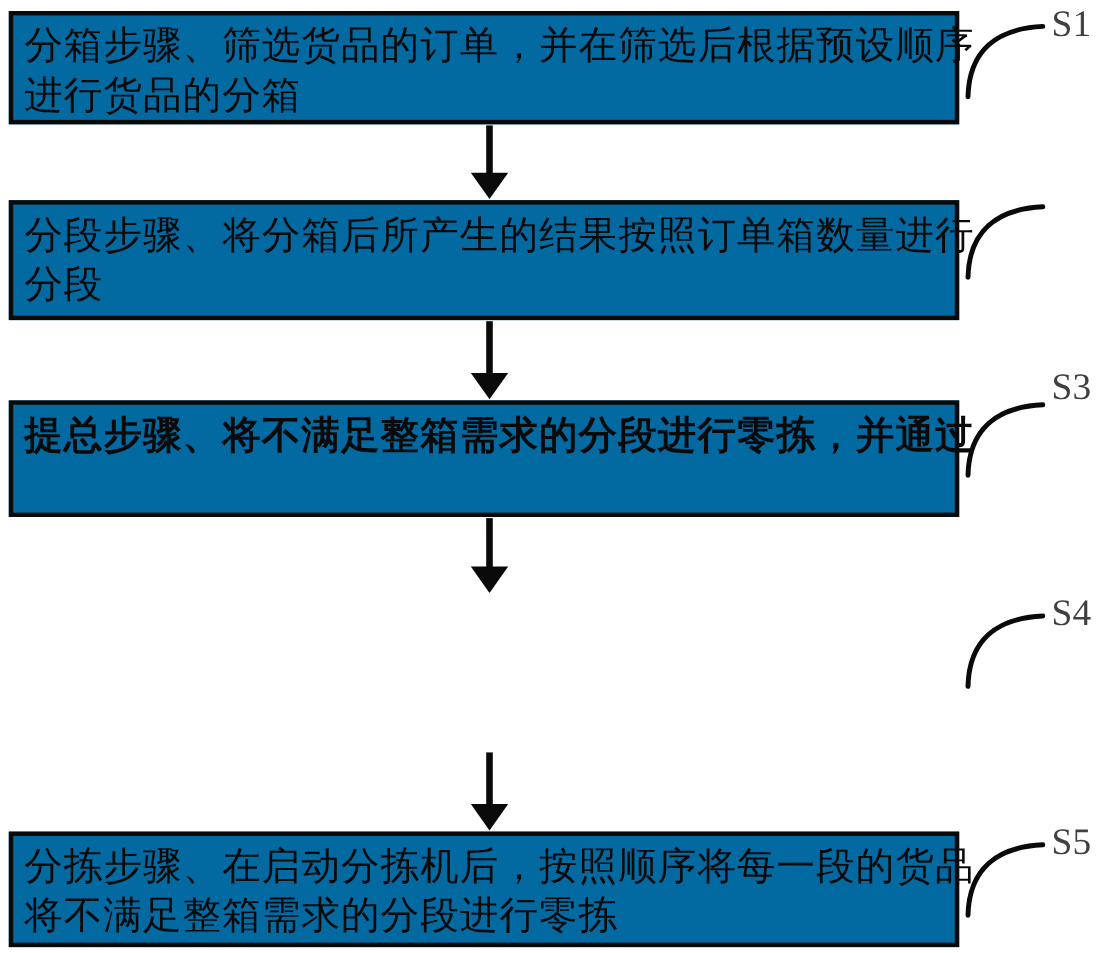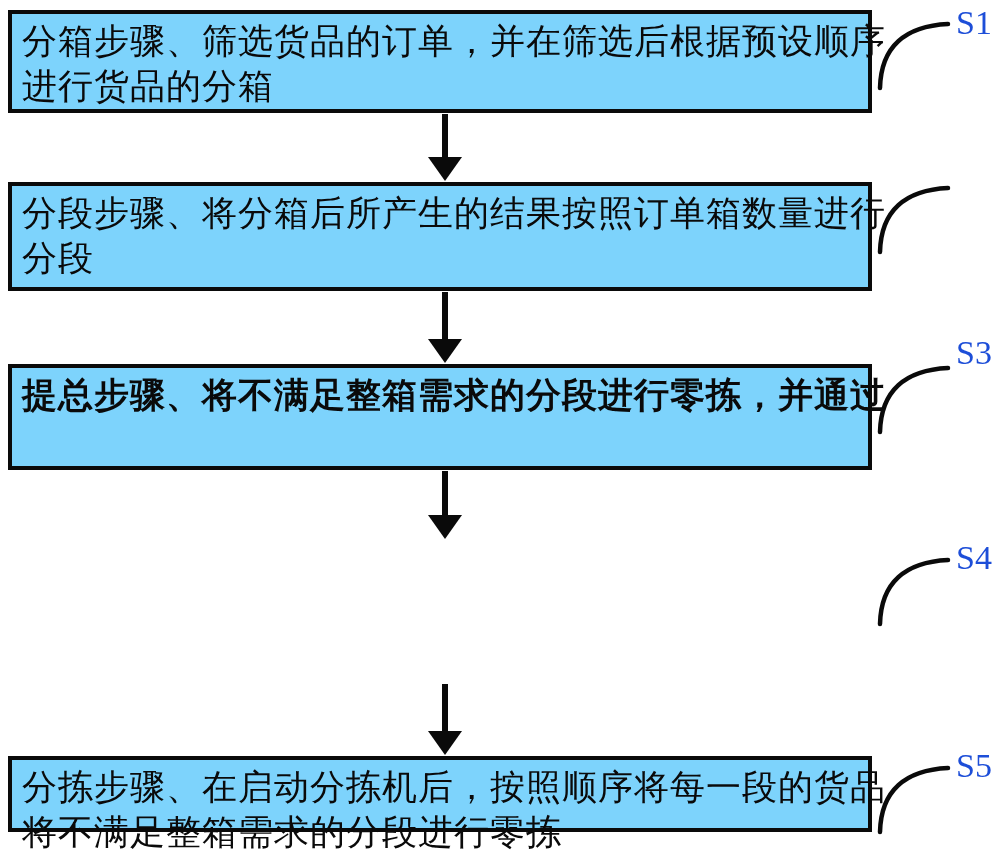--- a/index.html
+++ b/index.html
@@ -13,36 +13,36 @@
     height: 866px;
     background: #ffffff;
     font-family: "Liberation Serif", "DejaVu Serif", serif;
     overflow: hidden;
   }
   .step-box {
     position: absolute;
     left: 8px;
     width: 864px;
     border: 4px solid #0a0a0a;
-    background: #7dd3fc;
+    background: #0369a1;
     box-sizing: border-box;
     padding: 5px 0 0 10px;
   }
   .step-line {
     font-size: 35px;
     line-height: 45px;
     color: #0a0a0a;
     white-space: nowrap;
     letter-spacing: 1px;
   }
   .step-label {
     position: absolute;
     font-size: 34px;
     line-height: 40px;
-    color: #1d4ed8;
+    color: #404040;
     font-family: "Liberation Serif", "DejaVu Serif", serif;
   }
   .overlay {
     position: absolute;
     top: 0;
     left: 0;
     width: 1000px;
     height: 866px;
     pointer-events: none;
   }
@@ -60,21 +60,21 @@
   <div class="step-box" style="top:182px; height:109px;">
     <div class="step-line">分段步骤、将分箱后所产生的结果按照订单箱数量进行</div>
     <div class="step-line">分段</div>
   </div>
 
   <div class="step-box" style="top:364px; height:106px;font-weight:bold;">
     <div class="step-line">提总步骤、将不满足整箱需求的分段进行零拣，并通过</div>
   </div>
 
 
-  <div class="step-box" style="top:756px; height:76px;">
+  <div class="step-box" style="top:756px; height:105px;">
     <div class="step-line">分拣步骤、在启动分拣机后，按照顺序将每一段的货品</div>
     <div class="step-line">将不满足整箱需求的分段进行零拣</div>
   </div>
 
   <div class="step-label" style="top:3px;   left:956px;">S1</div>
   <div class="step-label" style="top:166px; left:1004px;font-weight:bold;">S2</div>
   <div class="step-label" style="top:333px; left:956px;">S3</div>
   <div class="step-label" style="top:538px; left:956px;">S4</div>
   <div class="step-label" style="top:746px; left:956px;">S5</div>
 

